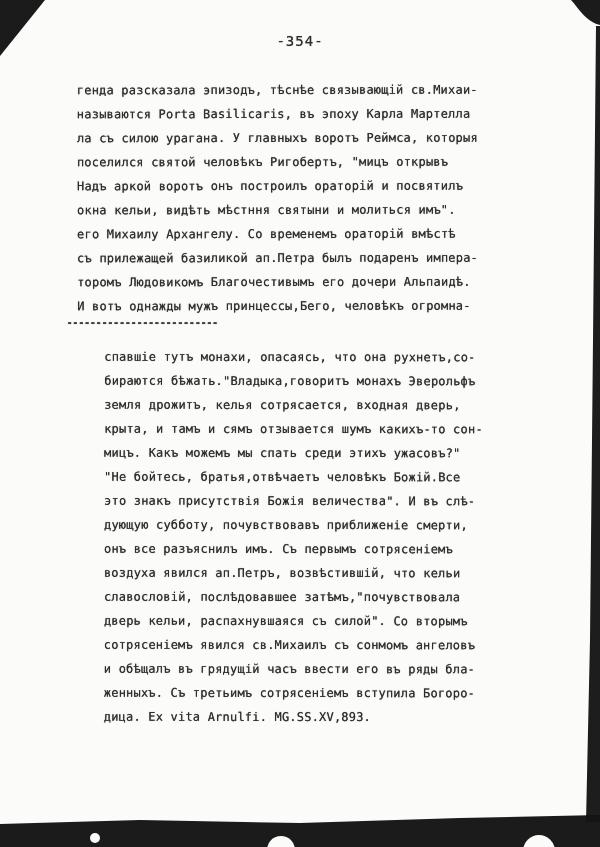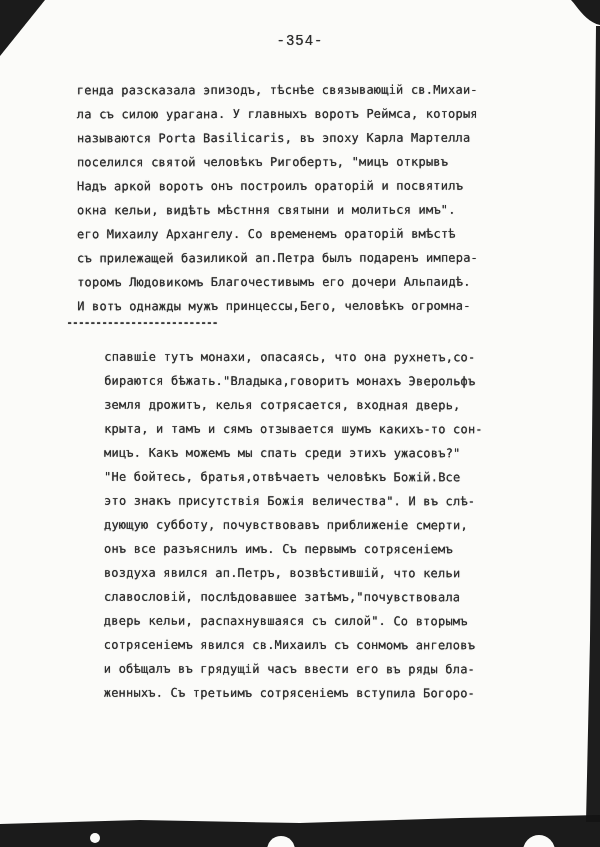--- a/index.html
+++ b/index.html
@@ -10,43 +10,42 @@
     color:#2e2e2e;
   }
   .line{
     white-space:pre;font-size:12px;line-height:24px;letter-spacing:0.2px;
     text-shadow:0 0 0.7px rgba(46,46,46,0.85);
   }
   #pagenum{
     position:absolute;top:33px;left:0;width:100%;text-align:center;
     font-size:14px;letter-spacing:1px;
     text-shadow:0 0 0.7px rgba(46,46,46,0.85);
-    font-family:Liberation Mono, monospace;
   }
   #para1{position:absolute;left:77px;top:78px;transform:rotate(-0.1deg);}
   #para2{position:absolute;left:104px;top:345px;transform:rotate(0.08deg);}
   #strike{
     position:absolute;left:66px;top:316px;
     font-size:12px;line-height:12px;letter-spacing:-1.4px;
     color:#3b3b3b;transform:scaleY(1.7);
     text-shadow:0 0 0.6px rgba(59,59,59,0.9);
   }
   #artifacts{position:absolute;left:0;top:0;pointer-events:none;}
 </style>
 </head>
 <body>
 
 <div id="page">
 
   <div id="pagenum">-354-</div>
 
   <div id="para1">
     <div class="line">генда разсказала эпизодъ, тѣснѣе связывающій св.Михаи-</div>
+    <div class="line">называются Porta Basilicaris, въ эпоху Карла Мартелла</div>
     <div class="line">ла съ силою урагана. У главныхъ воротъ Реймса, которыя</div>
-    <div class="line">называются Porta Basilicaris, въ эпоху Карла Мартелла</div>
     <div class="line">поселился святой человѣкъ Ригобертъ, "мицъ открывъ</div>
     <div class="line">Надъ аркой воротъ онъ построилъ ораторій и посвятилъ</div>
     <div class="line">окна кельи, видѣть мѣстння святыни и молиться имъ".</div>
     <div class="line">его Михаилу Архангелу. Со временемъ ораторій вмѣстѣ</div>
     <div class="line">съ прилежащей базиликой ап.Петра былъ подаренъ импера-</div>
     <div class="line">торомъ Людовикомъ Благочестивымъ его дочери Альпаидѣ.</div>
     <div class="line">И вотъ однажды мужъ принцессы,Бего, человѣкъ огромна-</div>
   </div>
 
   <div id="strike">--------------------------</div>
@@ -60,20 +59,21 @@
     <div class="line">"Не бойтесь, братья,отвѣчаетъ человѣкъ Божій.Все</div>
     <div class="line">это знакъ присутствія Божія величества". И въ слѣ-</div>
     <div class="line">дующую субботу, почувствовавъ приближеніе смерти,</div>
     <div class="line">онъ все разъяснилъ имъ. Съ первымъ сотрясеніемъ</div>
     <div class="line">воздуха явился ап.Петръ, возвѣстившій, что кельи</div>
     <div class="line">славословій, послѣдовавшее затѣмъ,"почувствовала</div>
     <div class="line">дверь кельи, распахнувшаяся съ силой". Со вторымъ</div>
     <div class="line">сотрясеніемъ явился св.Михаилъ съ сонмомъ ангеловъ</div>
     <div class="line">и обѣщалъ въ грядущій часъ ввести его въ ряды бла-</div>
     <div class="line">женныхъ. Съ третьимъ сотрясеніемъ вступила Богоро-</div>
+    <div class="line">дица. Ex vita Arnulfi. MG.SS.XV,893.</div>
   </div>
 
   <svg id="artifacts" width="600" height="847" viewBox="0 0 600 847">
     <polygon points="0,0 45,0 0,56" fill="#141414" opacity="0.97"></polygon>
     <path d="M 571,0 L 600,0 L 600,25 C 590,23 582,14 576,6 Q 573,2 571,0 Z" fill="#141414" opacity="0.97"></path>
     <polygon points="596,26 600,26 600,822 586,822 590,640 593,340" fill="#141414" opacity="0.96"></polygon>
     <polygon points="0,824 140,820 300,823 460,818 600,815 600,847 0,847" fill="#141414" opacity="0.97"></polygon>
     <circle cx="281" cy="850" r="14" fill="#fbfbf9"></circle>
     <circle cx="539" cy="851" r="16" fill="#fbfbf9"></circle>
     <circle cx="95" cy="838" r="5" fill="#fbfbf9"></circle>

